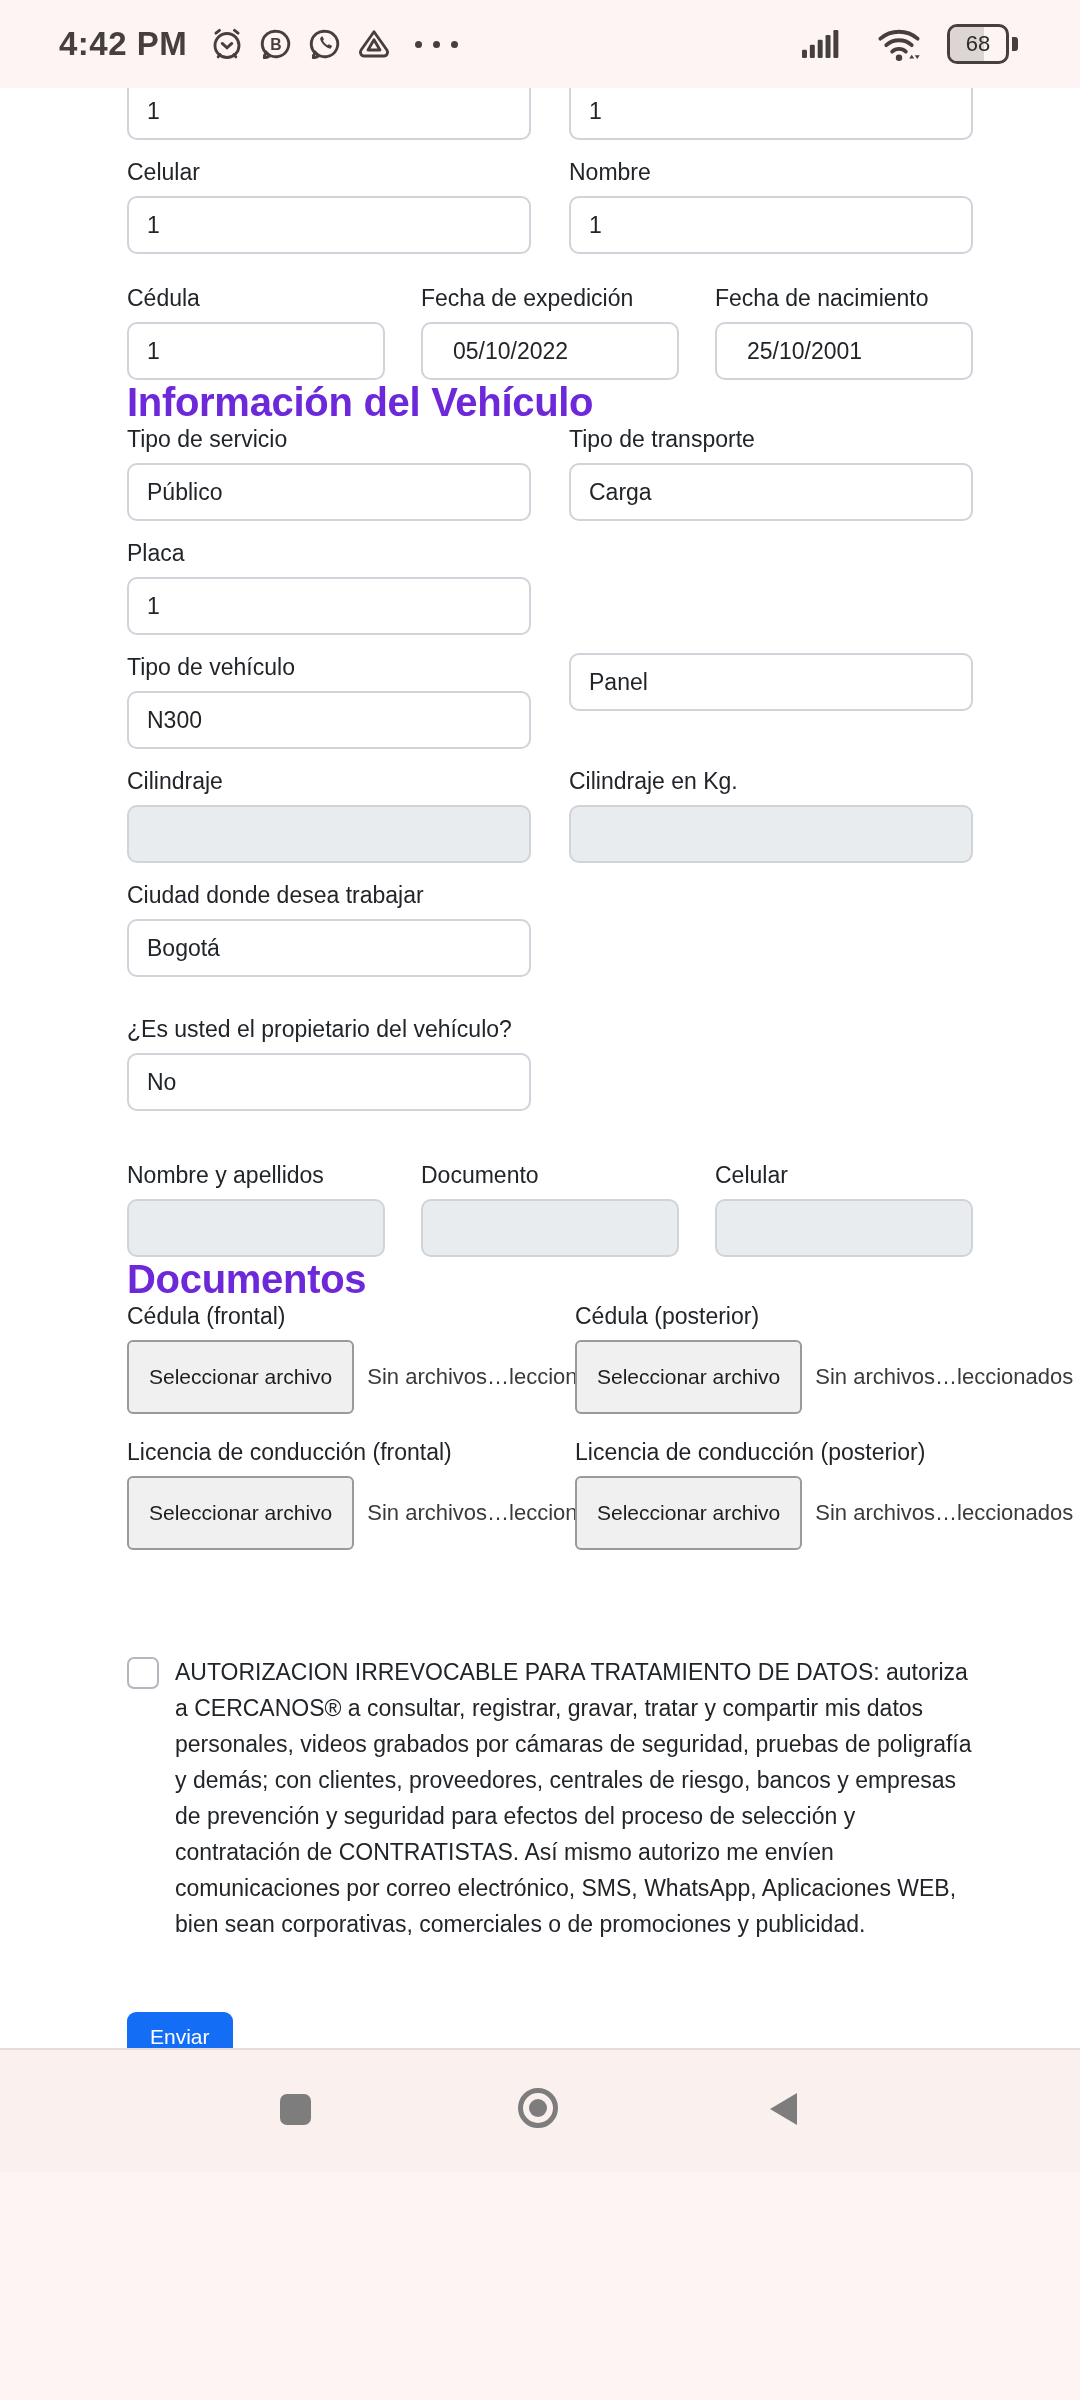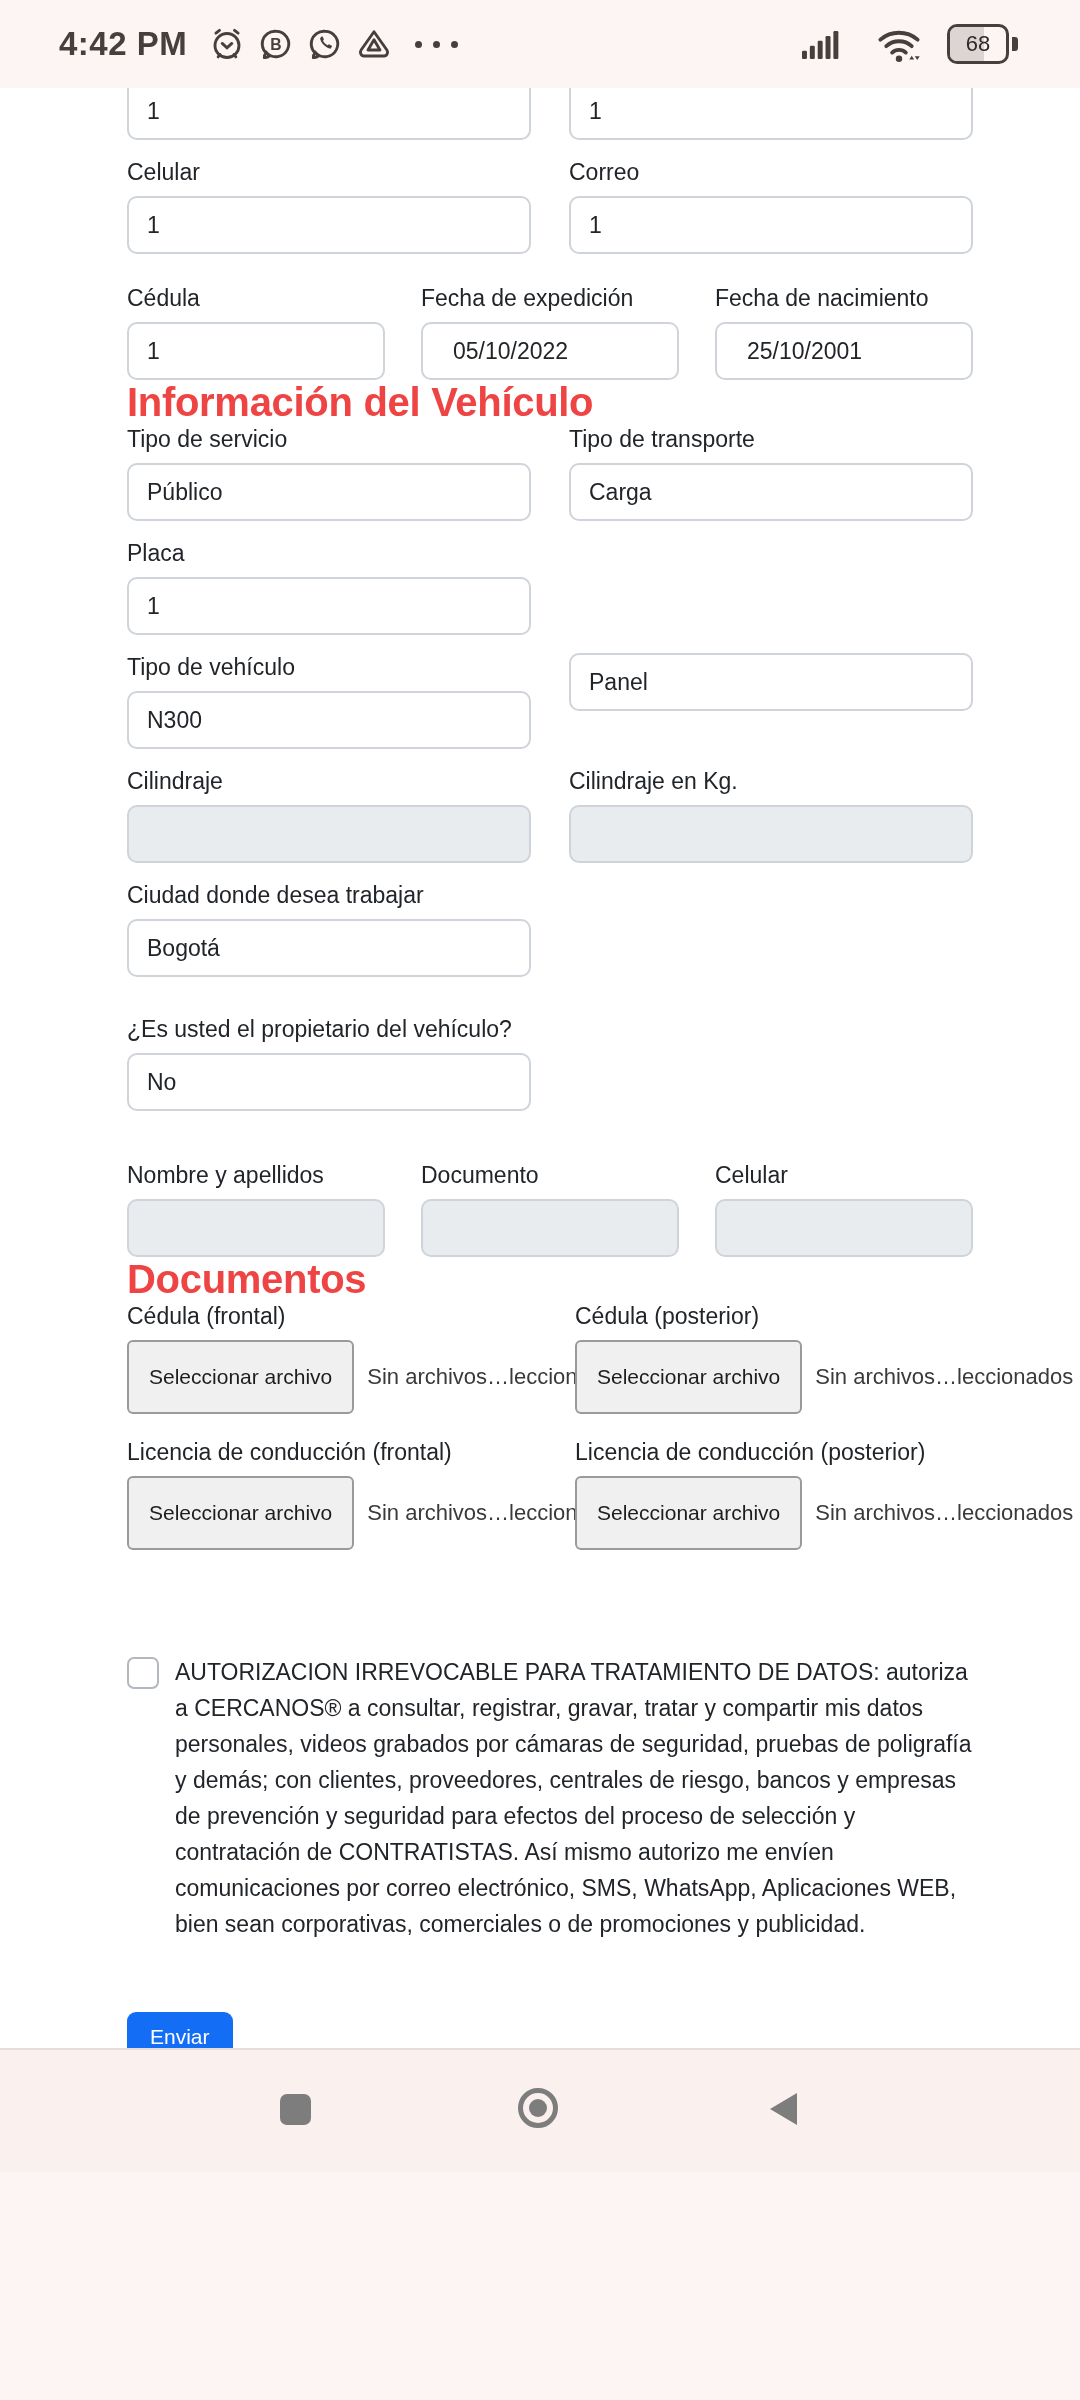--- a/index.html
+++ b/index.html
@@ -6,21 +6,21 @@
   .phone{position:relative;width:1080px;height:2172px;overflow:hidden;background:#fff;
          font-family:"Liberation Sans","DejaVu Sans",sans-serif;color:#212529;}
 
   
   .statusbar{position:absolute;top:0;left:0;width:1080px;height:88px;background:#fcf5f4;
              display:flex;align-items:center;padding:0 62px 0 59px;box-sizing:border-box;color:#463f3c;}
   .sb-time{font-size:33px;font-weight:600;letter-spacing:.5px;white-space:nowrap;margin-right:10px;}
   .sb-ico{width:38px;height:38px;margin-left:11px;display:flex;align-items:center;justify-content:center;}
   .sb-dots{display:flex;gap:11px;margin-left:22px;align-items:center;}
   .sb-dots i{width:7px;height:7px;border-radius:50%;background:#463f3c;}
-  .sb-right{margin-left:auto;display:flex;align-items:flex-end;gap:24px;}
+  .sb-right{margin-left:auto;display:flex;align-items:center;gap:24px;}
   .battery{display:flex;align-items:center;}
   .bat-body{position:relative;width:56px;height:34px;border:3px solid #463f3c;border-radius:10px;
             display:flex;align-items:center;justify-content:center;overflow:hidden;background:#fcf5f4;}
   .bat-fill{position:absolute;left:0;top:0;bottom:0;width:34px;background:#ddd5d3;}
   .bat-txt{position:relative;font-size:22px;color:#2e2a28;}
   .bat-nub{width:6px;height:14px;background:#463f3c;border-radius:0 3px 3px 0;margin-left:3px;}
 
   
   .content{position:absolute;top:88px;left:0;right:0;bottom:124px;background:#fff;overflow:hidden;}
   .container{margin-left:127px;width:846px;}
@@ -28,21 +28,21 @@
   .frow3{display:flex;gap:36px;margin-top:30px;}
   .col{flex:1;min-width:0;}
   .half{width:404px;}
   label{display:block;font-size:23px;line-height:28px;margin-bottom:10px;color:#212529;}
   .inp{display:block;width:100%;box-sizing:border-box;height:58px;border:2px solid #ced4da;border-radius:10px;
        background:#fff;padding:0 18px;font-size:23px;color:#212529;font-family:inherit;outline:none;}
   .inp.date{padding-left:30px;}
   .inp:disabled,.inp.dis{background:#e9ecef;border-color:#ced4da;color:#6c757d;}
   .cut{margin-top:-6px;}
   .cut .inp{border-top-color:transparent;border-radius:0 0 10px 10px;}
-  h2.sec{font-size:40px;font-weight:700;letter-spacing:-.3px;color:#ef4444;margin:0;}
+  h2.sec{font-size:40px;font-weight:700;letter-spacing:-.3px;color:#6d28d9;margin:0;}
   .h-veh{margin-top:56px;margin-bottom:70px;}
   .h-doc{margin-top:64px;margin-bottom:60px;}
   .mt-extra{margin-top:38px;}
   .mt-extra2{margin-top:50px;}
 
   
   .file-row{display:flex;width:960px;margin-top:0;}
   .file-row + .file-row{margin-top:24px;}
   .file-col{width:448px;flex:none;}
   .file-col.clip{overflow:hidden;}
@@ -147,21 +147,21 @@
             <input class="inp" readonly="" value="1" style="">
           </div>
       </div>
 
       <div class="frow">
         <div class="col">
           <label>Celular</label>
           <input class="inp" readonly="" value="1" style="">
         </div>
         <div class="col">
-          <label>Correo</label>
+          <label>Nombre</label>
           <input class="inp" readonly="" value="1" style="">
         </div>
       </div>
 
       <div class="frow3">
         <div class="col">
           <label>Cédula</label>
           <input class="inp" readonly="" value="1" style="">
         </div>
         <div class="col">

